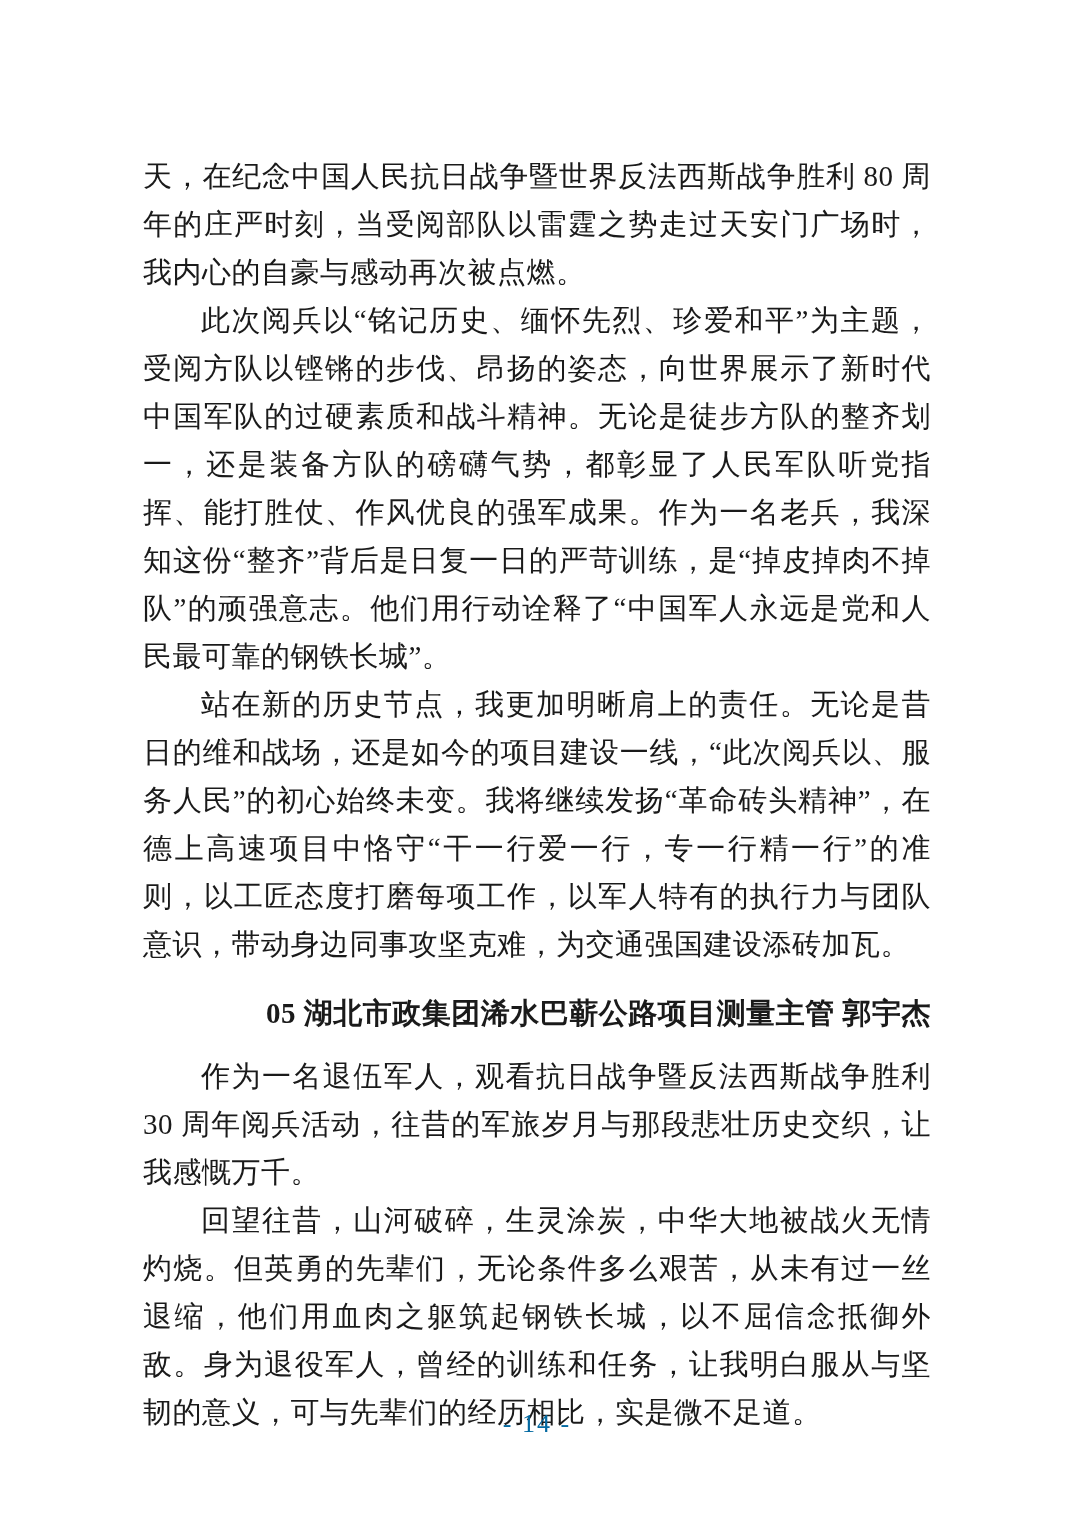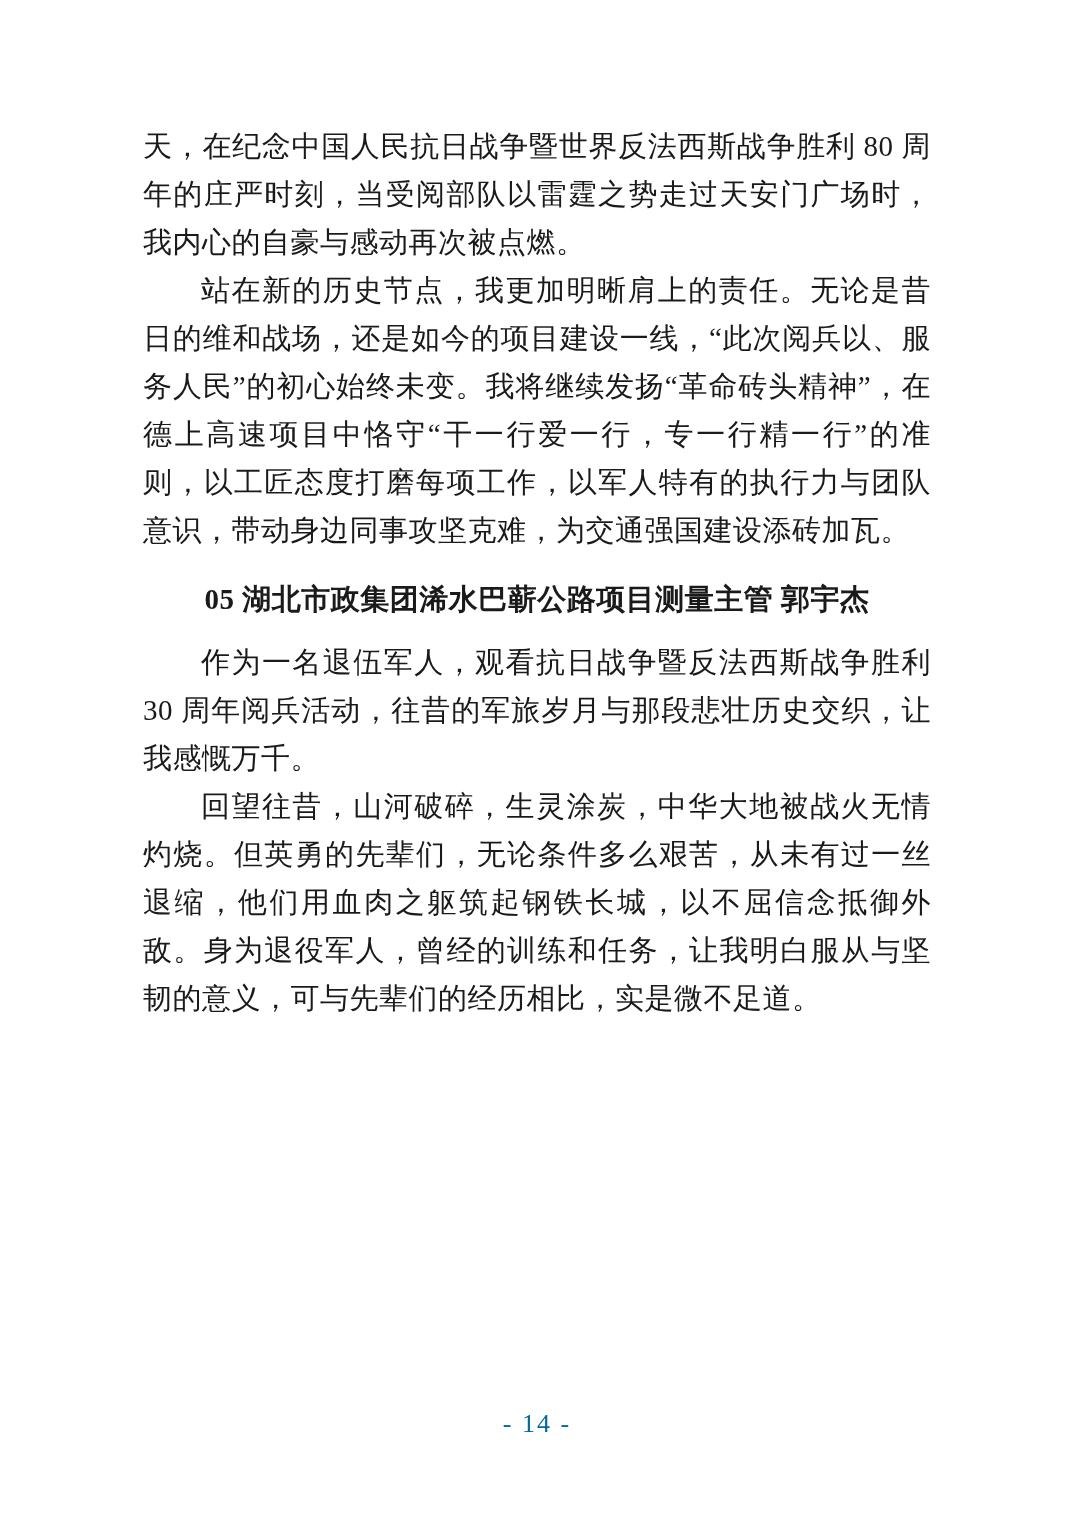--- a/index.html
+++ b/index.html
@@ -12,60 +12,61 @@
     width: 1074px;
     height: 1520px;
     background: #ffffff;
     overflow: hidden;
     font-family: "Liberation Serif", "DejaVu Serif", serif;
     color: #1a1a1a;
   }
   .content {
     position: absolute;
     left: 143px;
-    top: 122px;
+    top: 152px;
     width: 788px;
   }
   .para {
     margin: 0;
     font-size: 29px;
     line-height: 48px;
     text-align: justify;
     text-justify: inter-character;
     letter-spacing: 0.5px;
     word-break: break-all;
   }
   .para.indent {
     text-indent: 2em;
   }
   .section-heading {
     margin: 21px 0 15px 0;
     font-size: 29px;
     line-height: 48px;
     font-weight: bold;
-    text-align: center;
+    text-align: right;
     letter-spacing: 0.5px;
   }
   .footer {
     position: absolute;
     left: 0;
     top: 1404px;
     width: 100%;
     text-align: center;
     font-size: 26px;
     line-height: 40px;
     letter-spacing: 2px;
     color: #0369a1;
   }
 </style>
 </head>
 <body>
 
 <div class="page">
   <div class="content">
     <p class="para">天，在纪念中国人民抗日战争暨世界反法西斯战争胜利 80 周年的庄严时刻，当受阅部队以雷霆之势走过天安门广场时，我内心的自豪与感动再次被点燃。</p>
+    <p class="para indent">此次阅兵以“铭记历史、缅怀先烈、珍爱和平”为主题，受阅方队以铿锵的步伐、昂扬的姿态，向世界展示了新时代中国军队的过硬素质和战斗精神。无论是徒步方队的整齐划一，还是装备方队的磅礴气势，都彰显了人民军队听党指挥、能打胜仗、作风优良的强军成果。作为一名老兵，我深知这份“整齐”背后是日复一日的严苛训练，是“掉皮掉肉不掉队”的顽强意志。他们用行动诠释了“中国军人永远是党和人民最可靠的钢铁长城”。</p>
     <p class="para indent">站在新的历史节点，我更加明晰肩上的责任。无论是昔日的维和战场，还是如今的项目建设一线，“此次阅兵以、服务人民”的初心始终未变。我将继续发扬“革命砖头精神”，在德上高速项目中恪守“干一行爱一行，专一行精一行”的准则，以工匠态度打磨每项工作，以军人特有的执行力与团队意识，带动身边同事攻坚克难，为交通强国建设添砖加瓦。</p>
     <h2 class="section-heading">05 湖北市政集团浠水巴蕲公路项目测量主管 郭宇杰</h2>
     <p class="para indent">作为一名退伍军人，观看抗日战争暨反法西斯战争胜利 30 周年阅兵活动，往昔的军旅岁月与那段悲壮历史交织，让我感慨万千。</p>
     <p class="para indent">回望往昔，山河破碎，生灵涂炭，中华大地被战火无情灼烧。但英勇的先辈们，无论条件多么艰苦，从未有过一丝退缩，他们用血肉之躯筑起钢铁长城，以不屈信念抵御外敌。身为退役军人，曾经的训练和任务，让我明白服从与坚韧的意义，可与先辈们的经历相比，实是微不足道。</p>
   </div>
   <div class="footer">- 14 -</div>
 </div>
 
 </body></html>

